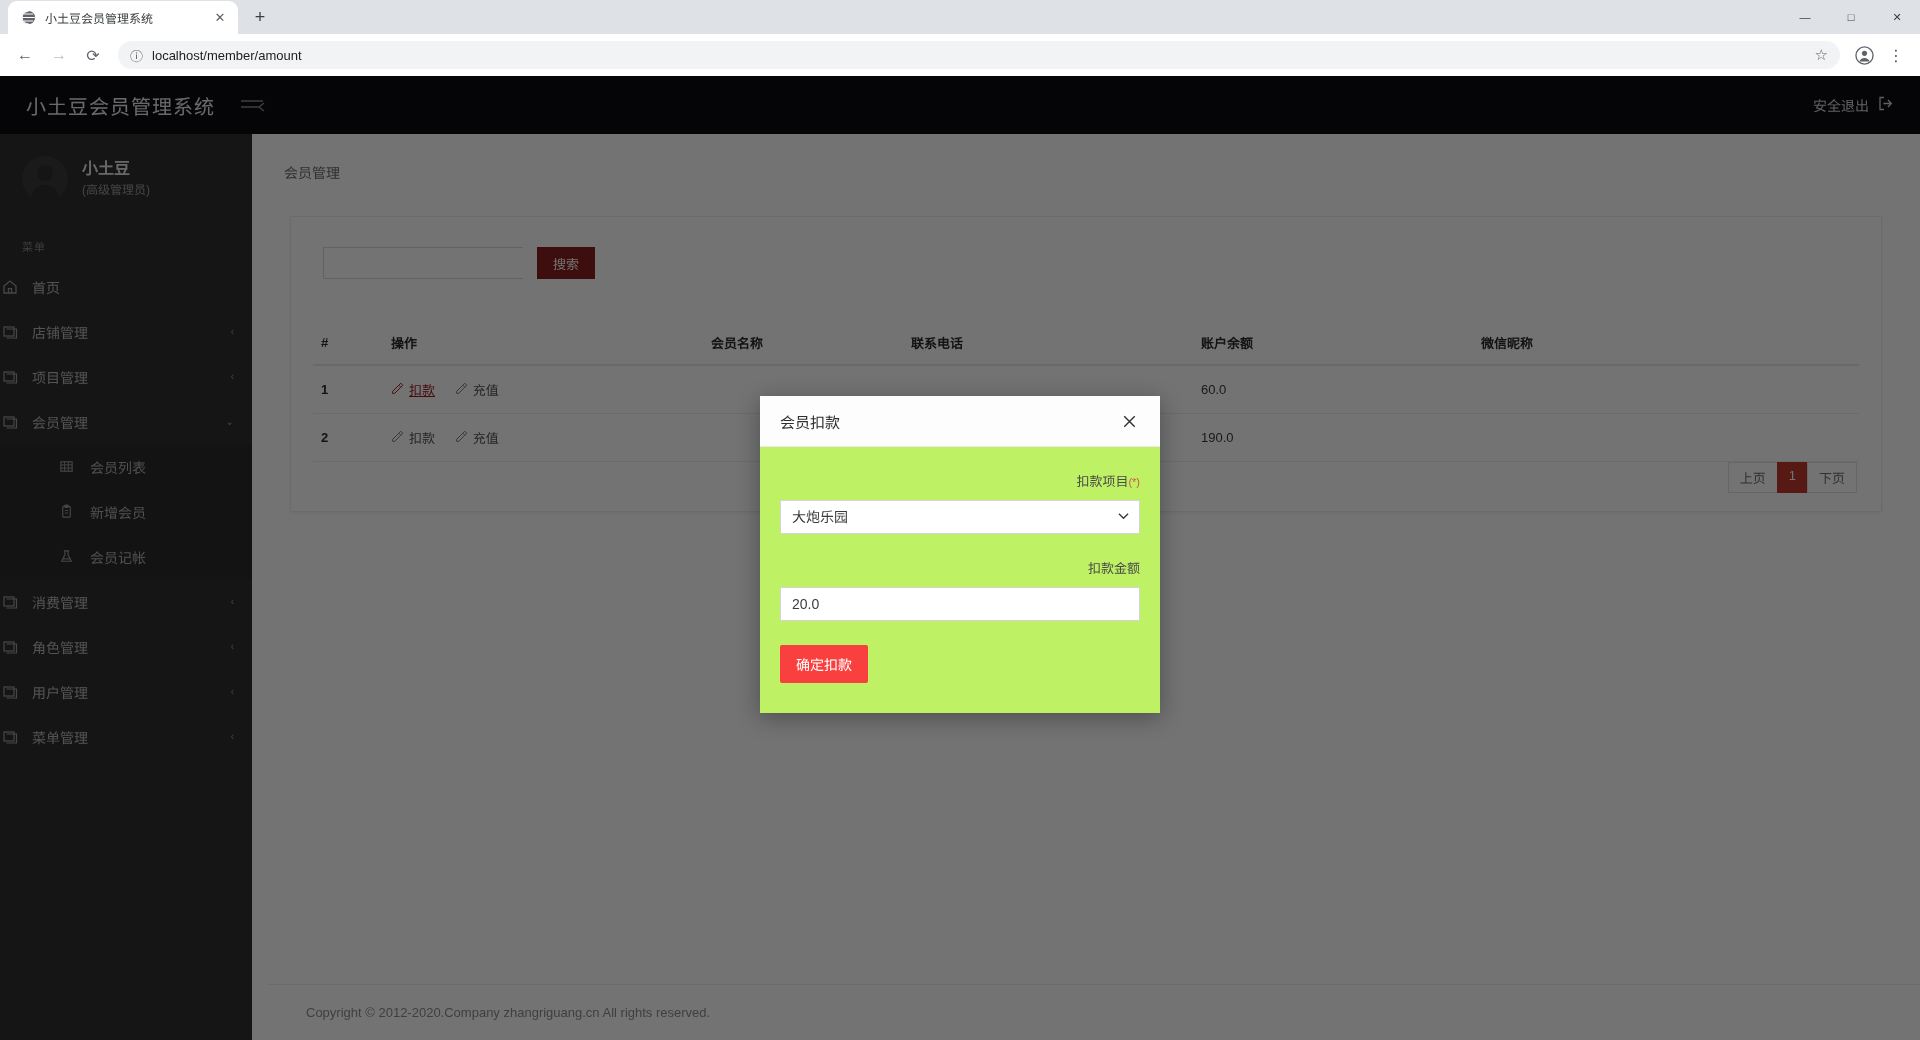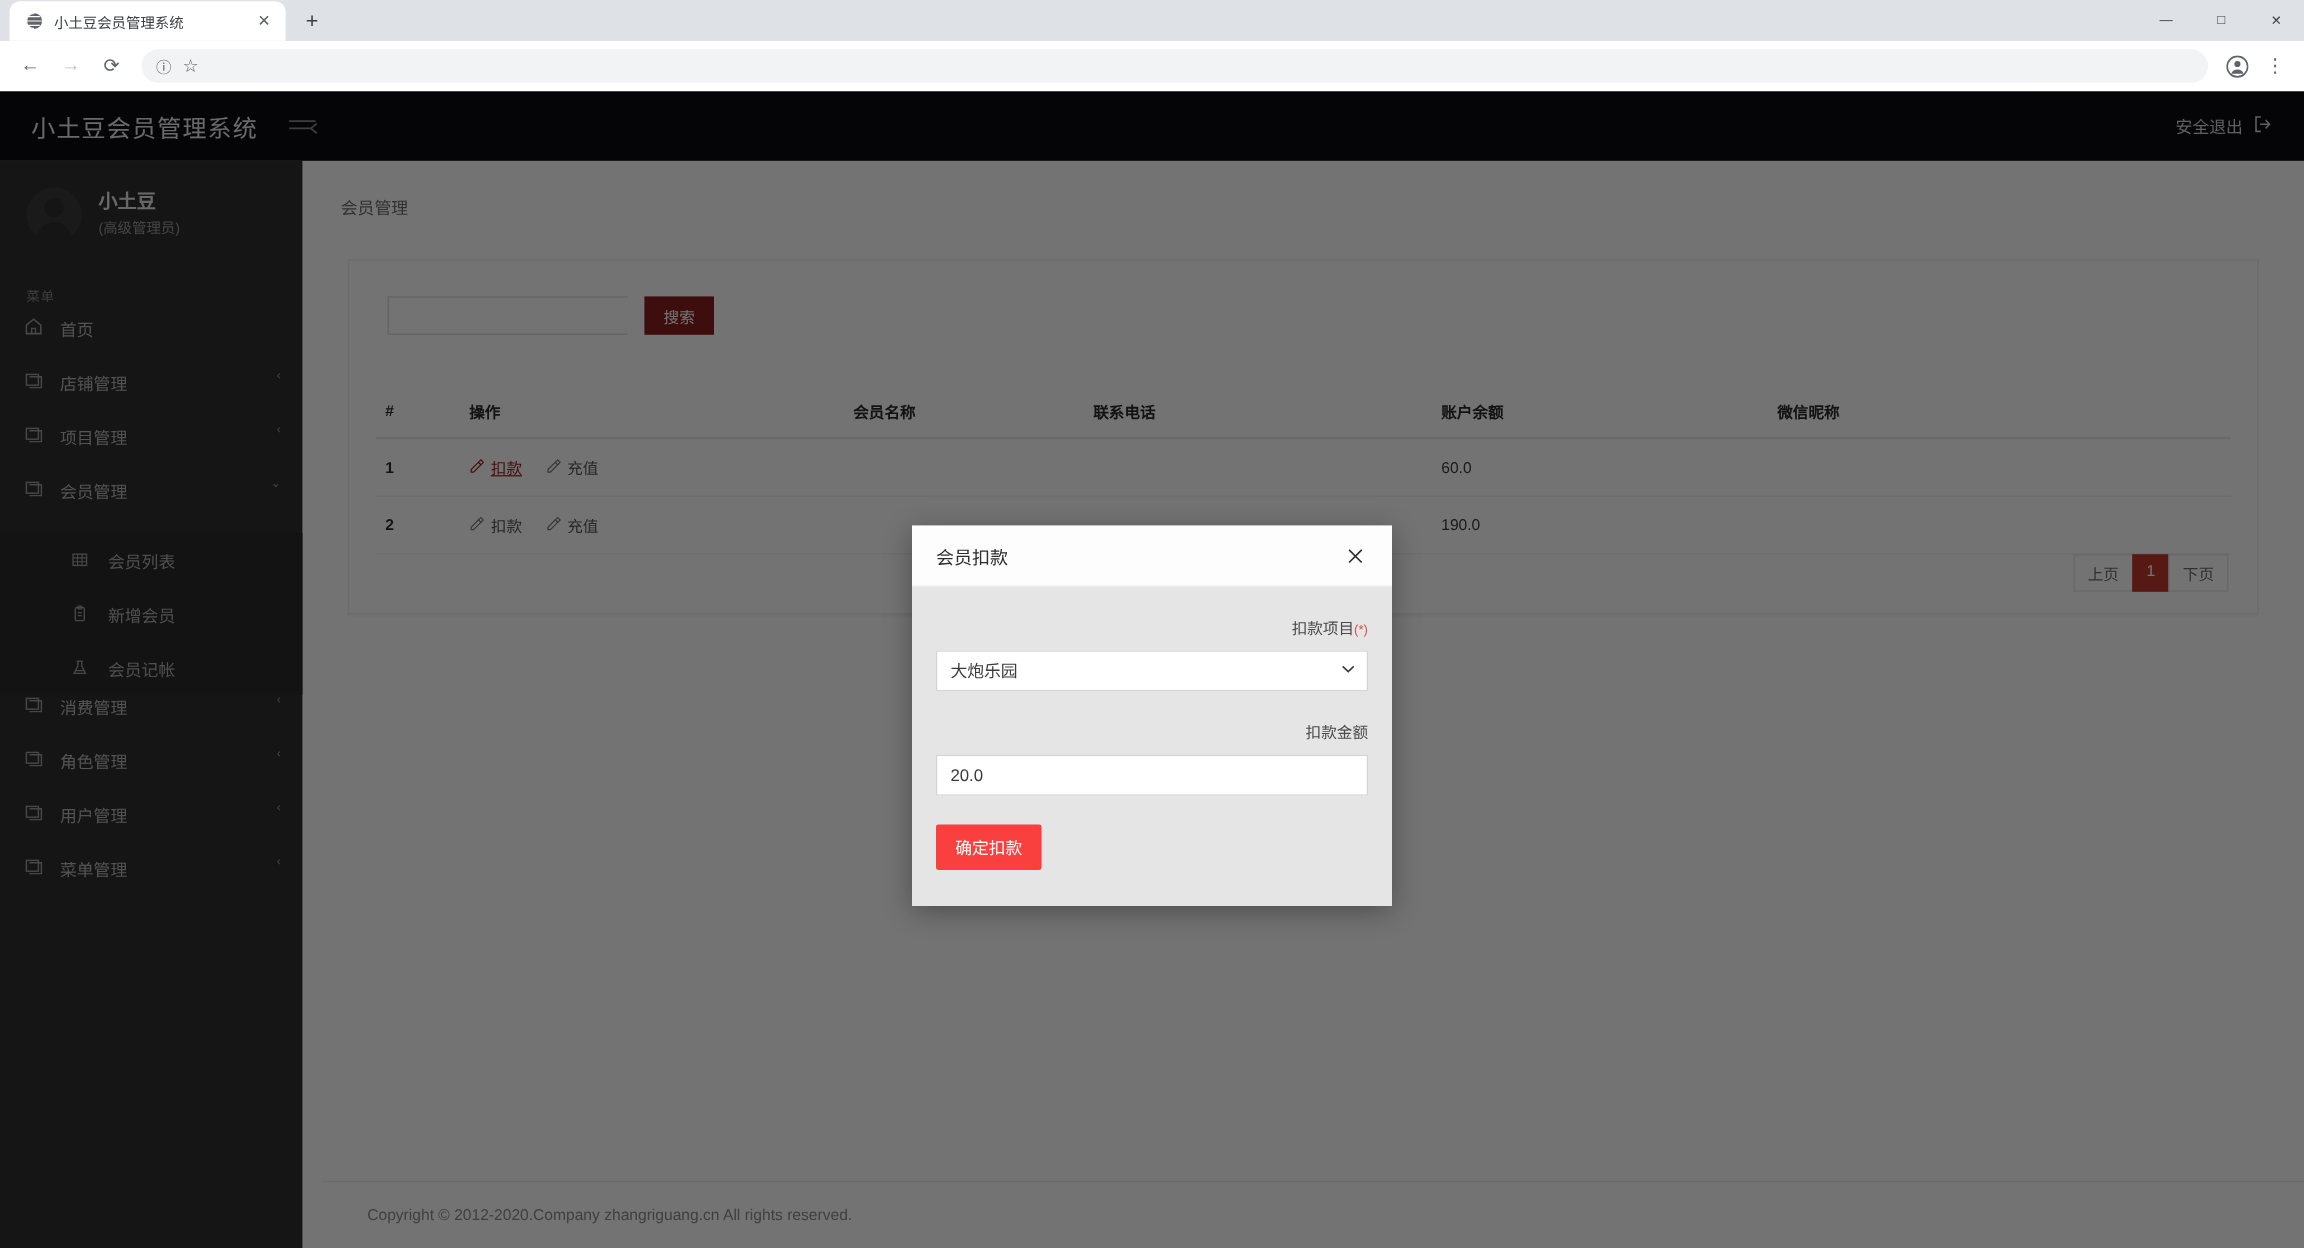--- a/index.html
+++ b/index.html
@@ -124,22 +124,22 @@
     transform: translateX(-50%);
     width: 28px; height: 20px; border-radius: 14px 14px 0 0; background: #2f2f2f;
   }
   .user-name { color: #e6e6e6; font-size: 16px; font-weight: bold; line-height: 1.5; }
   .user-role { color: #9a9a9a; font-size: 12px; line-height: 1.6; }
 
   .menu-header {
     color: #8a8a8a; font-size: 11px; padding: 14px 0 10px 22px; letter-spacing: 1px;
   }
   .menu-item {
-    display: flex; align-items: flex-start; height: 45px;
-    padding-left: 18px; padding-right: 18px;
+    display: flex; align-items: center; height: 45px;
+    padding-right: 18px;
     color: #b8b8b8; font-size: 14px; cursor: pointer; position: relative;
   }
   .menu-item .mi-icon {
     width: 20px; flex: 0 0 20px; display: flex;
     align-items: center; justify-content: center; margin-right: 12px;
   }
   .menu-item .mi-label { flex: 1; white-space: nowrap; }
   .menu-item .mi-caret {
     font-size: 10px; color: #9a9a9a; line-height: 1;
   }
@@ -209,23 +209,22 @@
   }
   .footer span { margin-left: 38px; color: #8d8d8d; font-size: 13px; }
 
   
   .overlay {
     position: absolute; left: 0; top: 0; width: 1920px; height: 964px;
     background: rgba(0,0,0,.55); z-index: 20;
   }
   .modal {
     position: absolute; left: 760px; top: 320px; width: 400px;
-    background: #e5e5e5; box-shadow: 0 5px 22px rgba(0,0,0,.32);
+    background: #bef264; box-shadow: 0 5px 22px rgba(0,0,0,.32);
     z-index: 21;
-    margin-top: 42px;
   }
   .modal-head {
     height: 51px; display: flex; align-items: center;
     padding: 0 20px; border-bottom: 1px solid #e9e9e9; background: #fdfdfd;
   }
   .modal-title { font-size: 15px; color: #2d2d2d; flex: 1; }
   .modal-x {
     font-size: 19px; color: #2f2f2f; cursor: pointer; line-height: 1;
     width: 22px; height: 22px; display: flex;
     align-items: center; justify-content: center;
@@ -278,20 +277,21 @@
       <div class="win-btn">✕</div>
     </div>
   </div>
 
   <div class="toolbar">
     <div class="nav-btn">←</div>
     <div class="nav-btn disabled">→</div>
     <div class="nav-btn">⟳</div>
     <div class="omnibox">
       <span style="color:#5f6368;font-size:13px;">ⓘ</span>
+      <span class="omnibox-url">localhost/member/amount</span>
       <span style="color:#5f6368;font-size:15px;">☆</span>
     </div>
     <div class="tb-icon">
       <svg width="19" height="19" viewBox="0 0 20 20">
         <circle cx="10" cy="10" r="9" fill="none" stroke="#5f6368" stroke-width="1.4"></circle>
         <circle cx="10" cy="7.7" r="2.7" fill="#5f6368"></circle>
         <path d="M4.6 16.3a5.8 5.8 0 0110.8 0" fill="#5f6368"></path>
       </svg>
     </div>
     <div class="tb-icon" style="font-size:16px;">⋮</div>

